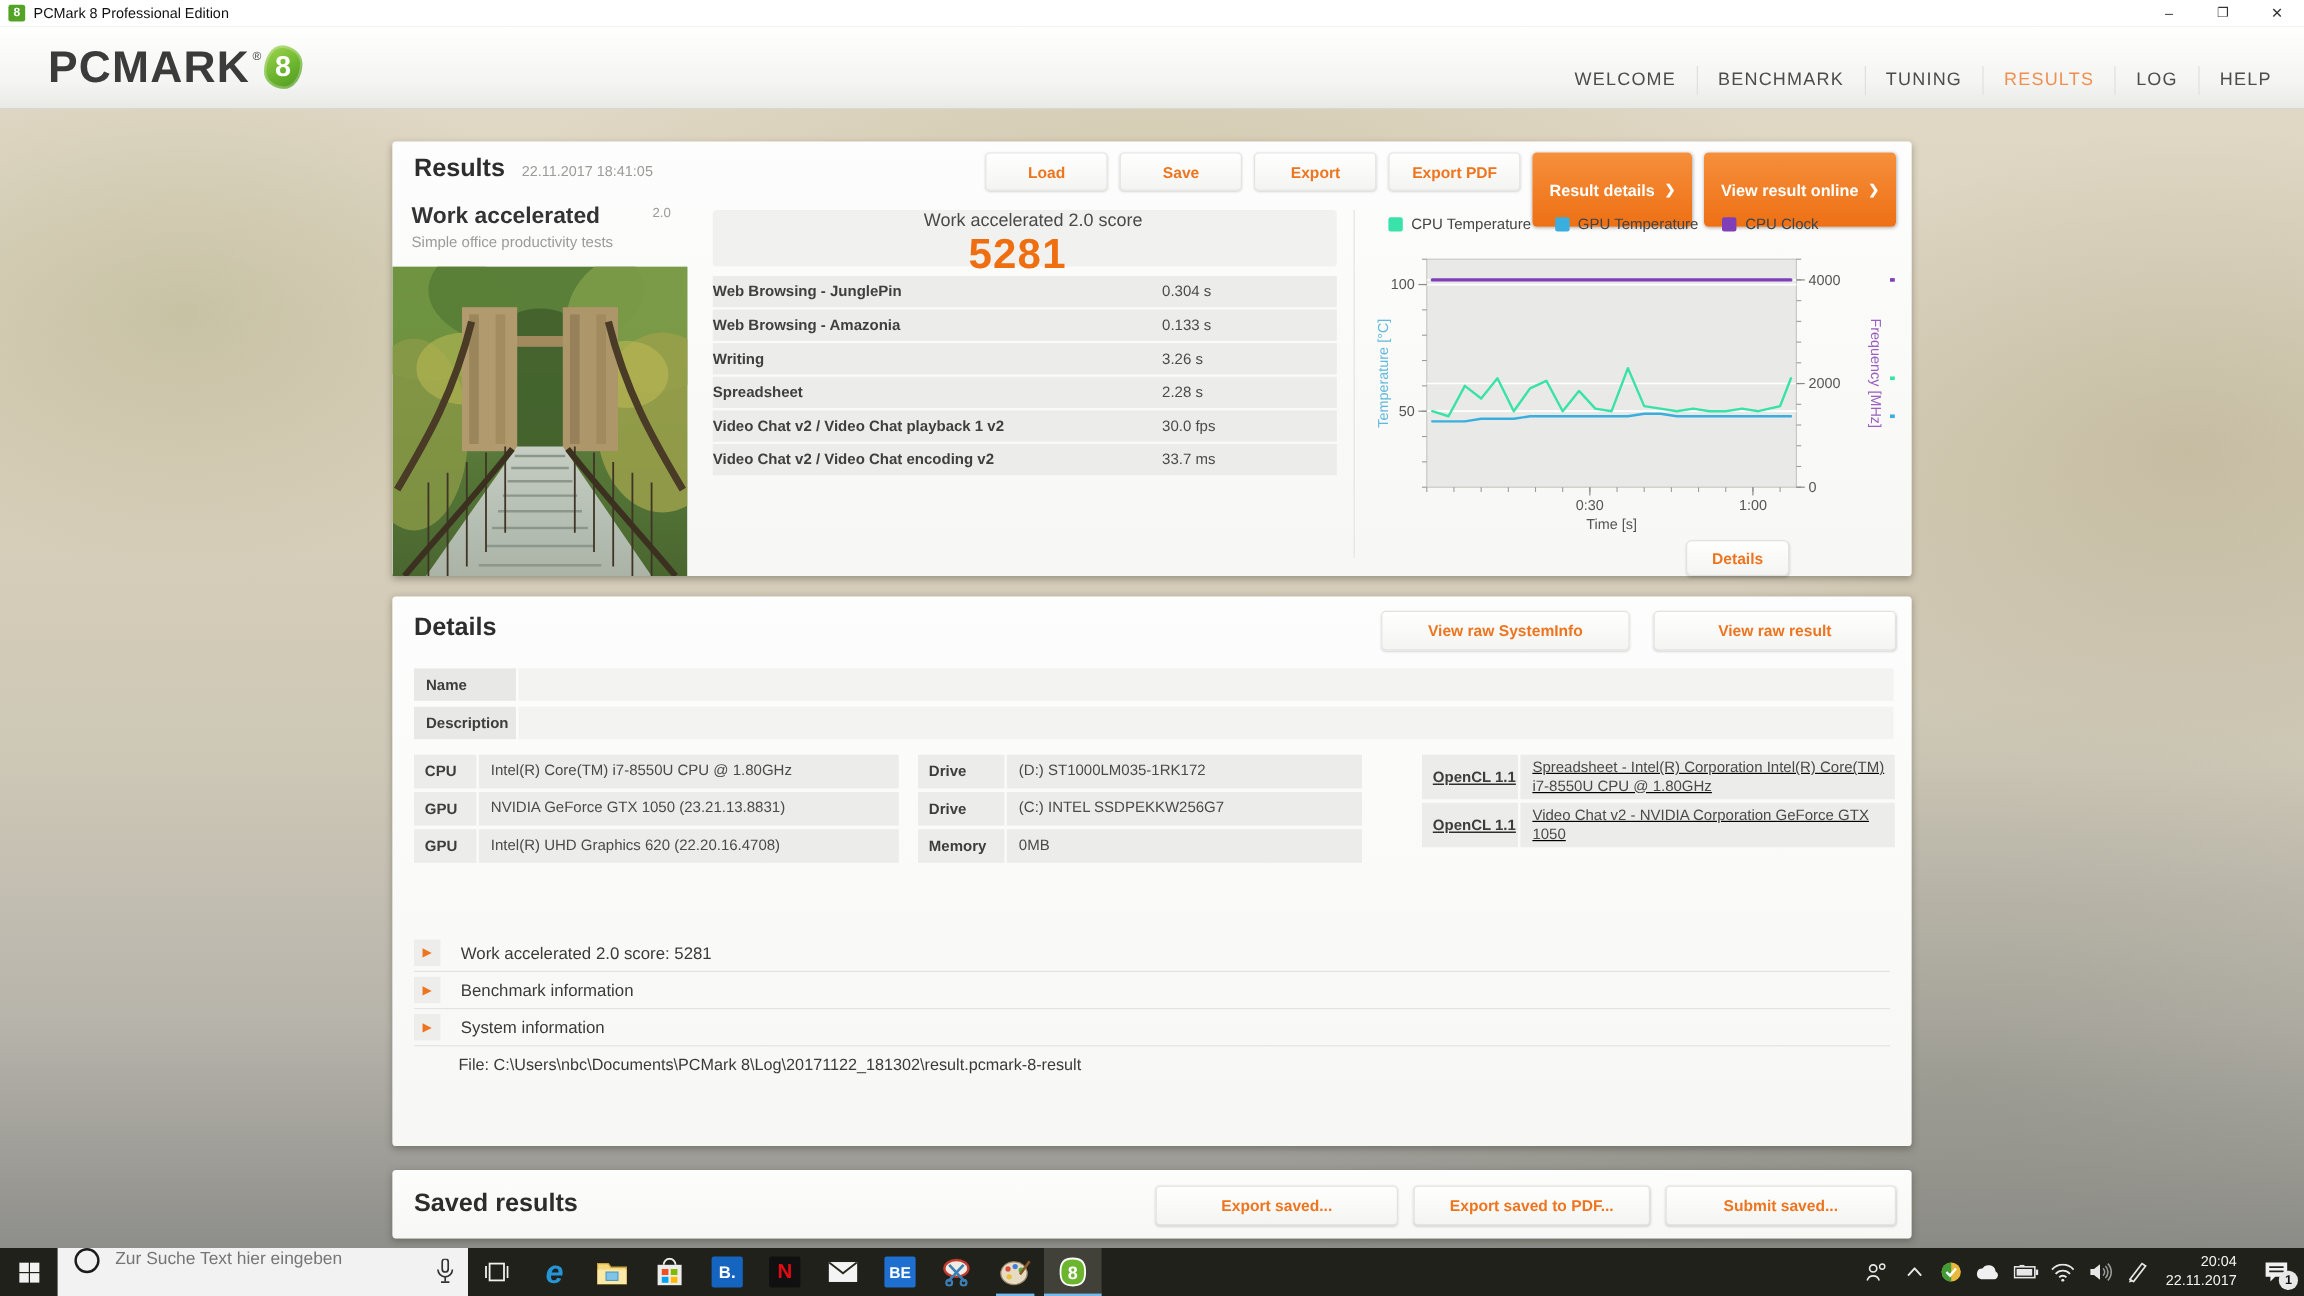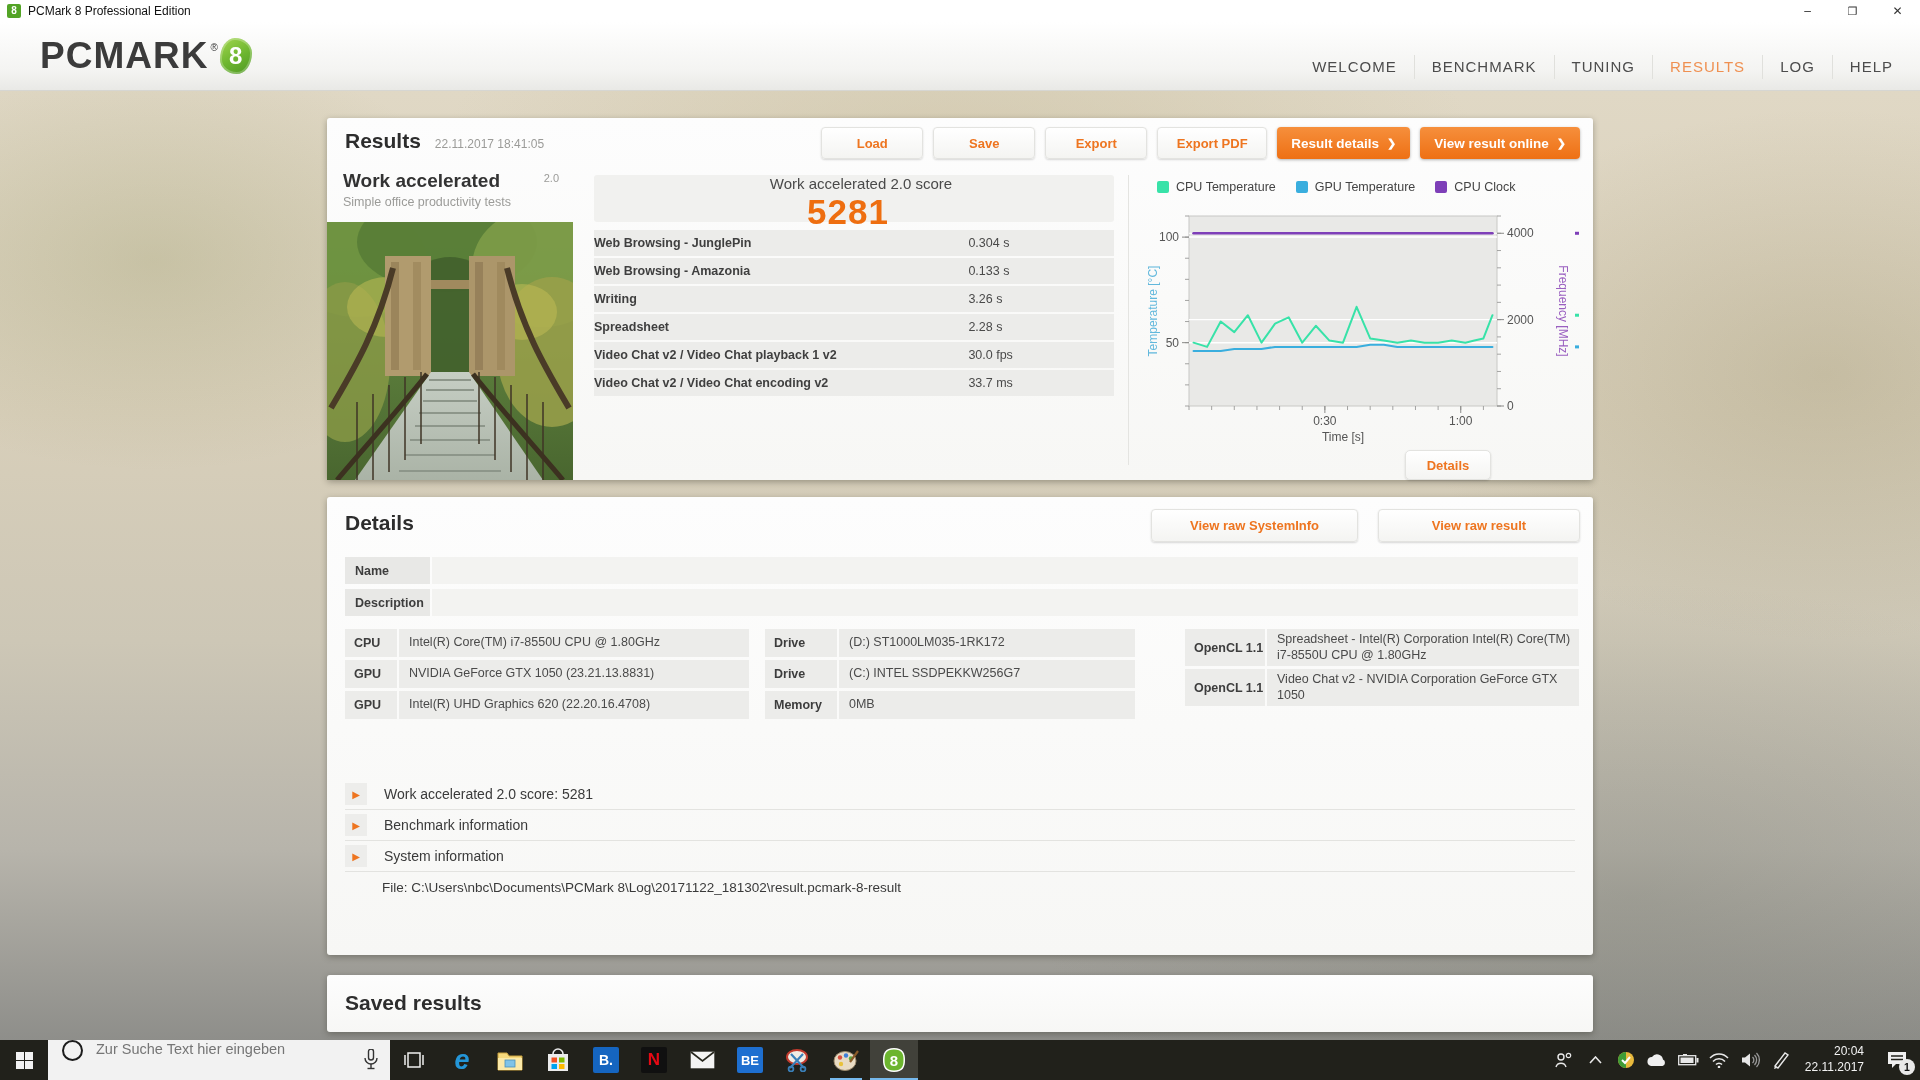--- a/index.html
+++ b/index.html
@@ -55,21 +55,21 @@
     color:#ee7520;box-shadow:0 1px 2px rgba(0,0,0,.15);}
   .btn-orange{background:linear-gradient(180deg,#f68f3c,#ee7014);color:#fff;font-size:13.5px;
     box-shadow:0 1px 3px rgba(0,0,0,.3);}
   .btn-orange .chev{font-size:11px;margin-left:8px;}
 
   
   .mp-head{position:absolute;left:0;top:0;width:100%;height:48px;}
   .mp-head .titlewrap{position:absolute;left:18px;top:11px;display:flex;align-items:baseline;}
   .mp-buttons{position:absolute;right:13px;top:9px;display:flex;gap:10px;}
   .mp-buttons .btn-light{width:100px;height:30px;}
-  .mp-buttons .btn-orange{height:32px;padding:0 14px;}
+  .mp-buttons .btn-orange{height:32px;padding:15px 14px;}
 
   .test-head{position:absolute;left:16px;top:52px;width:216px;}
   .test-title-row{display:flex;justify-content:space-between;align-items:flex-start;}
   .test-title{font-size:19px;font-weight:bold;color:#333;}
   .test-ver{font-size:11px;color:#9b9b98;margin-top:2px;}
   .test-sub{font-size:12.5px;color:#9b9b98;margin-top:3px;}
   .thumb{position:absolute;left:0px;top:104px;width:246px;height:258px;overflow:hidden;}
 
   .scorebox{position:absolute;left:267px;top:57px;width:520px;height:47px;background:#f1f1ef;
     border-radius:3px;display:flex;align-items:center;justify-content:space-between;flex-direction:column;}
@@ -100,21 +100,21 @@
   .fieldrow .flabel span{margin-left:10px;}
   .fieldrow .fval{width:1146px;height:27px;background:#f3f3f1;margin-left:2px;display:flex;
     align-items:center;font-size:12.5px;color:#444;padding-left:10px;box-sizing:border-box;}
 
   .specgroup{position:absolute;display:flex;flex-direction:column;gap:3px;}
   .specrow{display:flex;gap:2px;}
   .speclabel,.specval{background:#ececea;display:flex;align-items:center;box-sizing:border-box;}
   .speclabel{font-size:12.5px;font-weight:bold;color:#3d3d3d;padding-left:9px;}
   .specval{font-size:12.5px;color:#4a4a4a;padding-left:10px;line-height:1.25;}
   .g-small .specrow{height:28px;border-radius:10px;}
-  .g-tall .specrow{height:37px;}
+  .g-tall .specrow{height:37px;text-decoration:underline;}
 
   .sections{position:absolute;left:18px;top:282px;width:1230px;}
   .secrow{height:30px;display:flex;align-items:center;border-bottom:1px solid #e3e3e0;cursor:pointer;}
   .secrow:last-child{border-bottom:1px solid #e3e3e0;}
   .secrow .arrowbox{width:22px;height:22px;background:#ededeb;display:flex;align-items:center;
     justify-content:center;color:#ee7520;font-size:10px;}
   .secrow .sectext{font-size:14px;color:#3a3a3a;margin-left:17px;}
   .filepath{position:absolute;left:55px;top:383px;font-size:13.5px;color:#3a3a3a;}
 
   
@@ -461,20 +461,25 @@
             <span>▶</span>
           </span>
         <span class="sectext">System information</span>
       </div>
     </div>
     <div class="filepath">File: C:\Users\nbc\Documents\PCMark 8\Log\20171122_181302\result.pcmark-8-result</div>
   </div>
 
   <div class="panel" id="saved-panel">
     <div style="position:absolute;left:18px;top:16px;" class="panel-title">Saved results</div>
+    <div class="sp-buttons">
+      <div class="btn btn-light" style="width:200px;">Export saved...</div>
+      <div class="btn btn-light" style="width:195px;">Export saved to PDF...</div>
+      <div class="btn btn-light" style="width:190px;">Submit saved...</div>
+    </div>
   </div>
 
   <div class="taskbar">
     <div class="tb-start">
       <svg width="17" height="17" viewBox="0 0 17 17">
         <rect x="0" y="0" width="8" height="8" fill="#f2f2f2"></rect>
           <rect x="9" y="0" width="8" height="8" fill="#f2f2f2"></rect>
         <rect x="0" y="9" width="8" height="8" fill="#f2f2f2"></rect>
           <rect x="9" y="9" width="8" height="8" fill="#f2f2f2"></rect>
       </svg>

